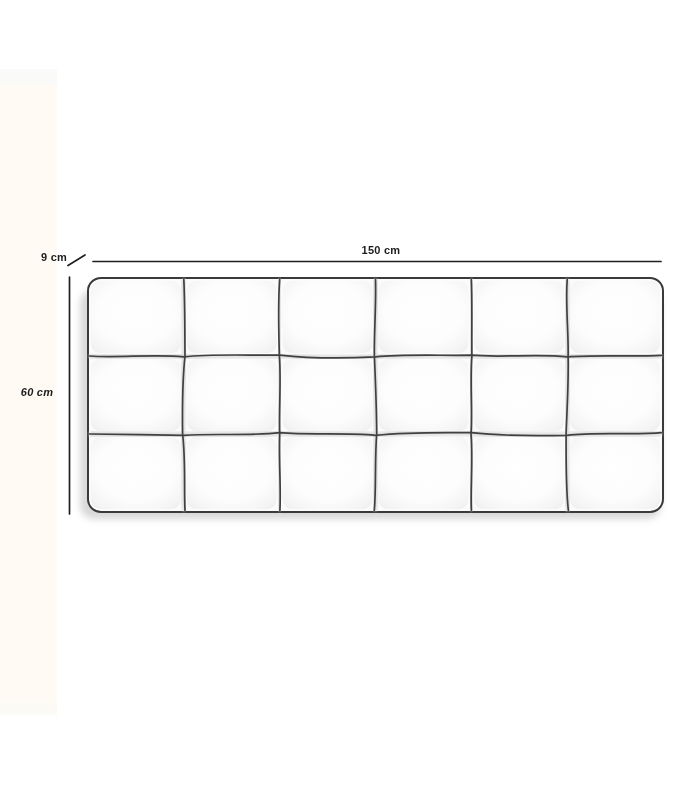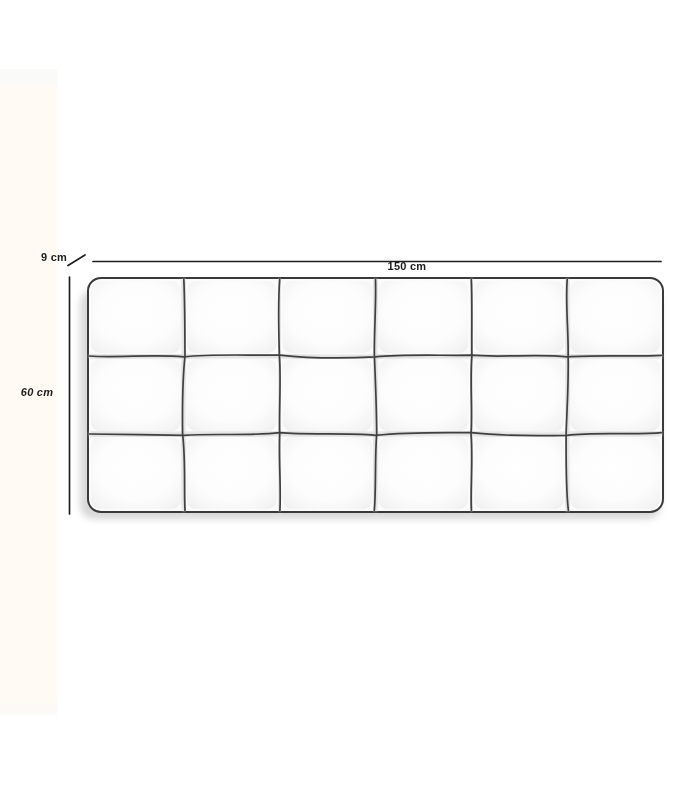--- a/index.html
+++ b/index.html
@@ -46,21 +46,21 @@
   .dim-label {
     position: absolute;
     transform: translate(-50%, -50%);
     white-space: nowrap;
     font-family: "Liberation Sans", sans-serif;
     font-size: 11px;
     font-weight: 700;
     letter-spacing: 0.25px;
     color: #1c1c1c;
   }
-  #lbl-width  { left: 381px; top: 266px; margin-left: 26px; }
+  #lbl-width  { left: 381px; top: 250px; }
   #lbl-height { left: 37px;  top: 392px; font-style: italic; }
   #lbl-depth  { left: 54px;  top: 257px; }
 </style>
 </head>
 <body>
 
 <div class="viewport">
 
   <div class="cream-strip"></div>
 

